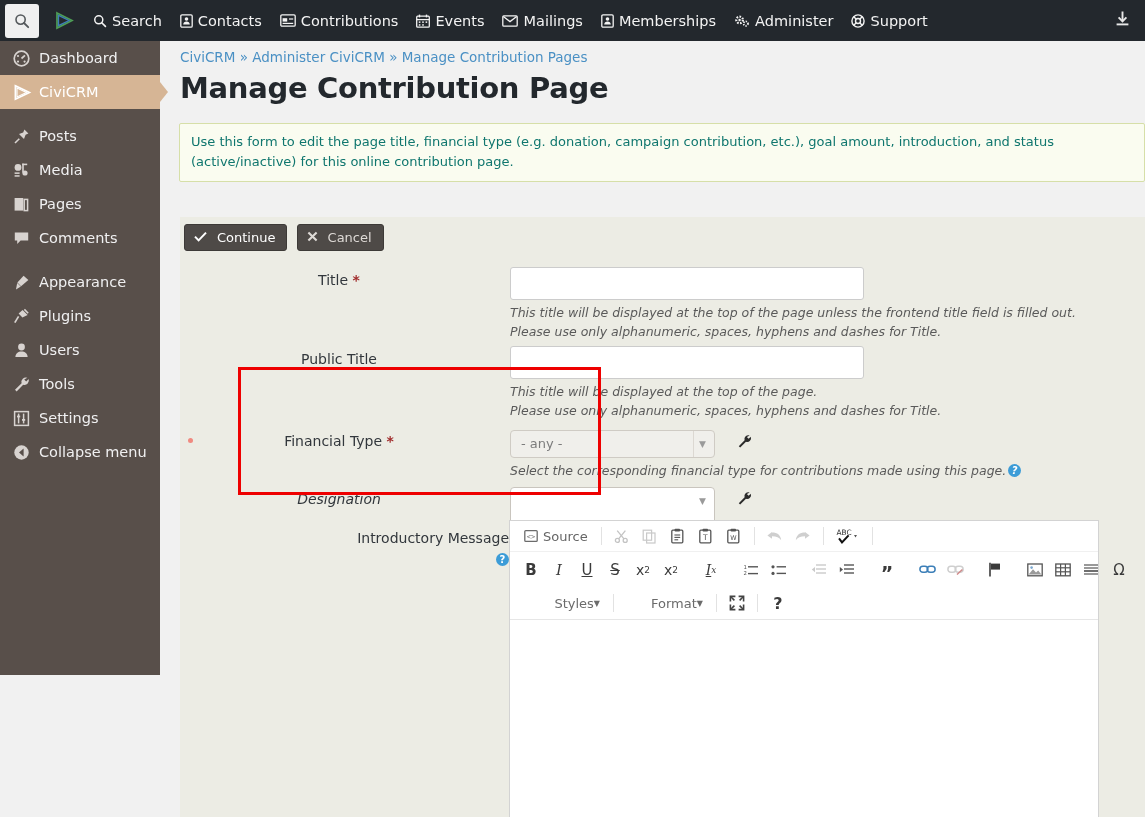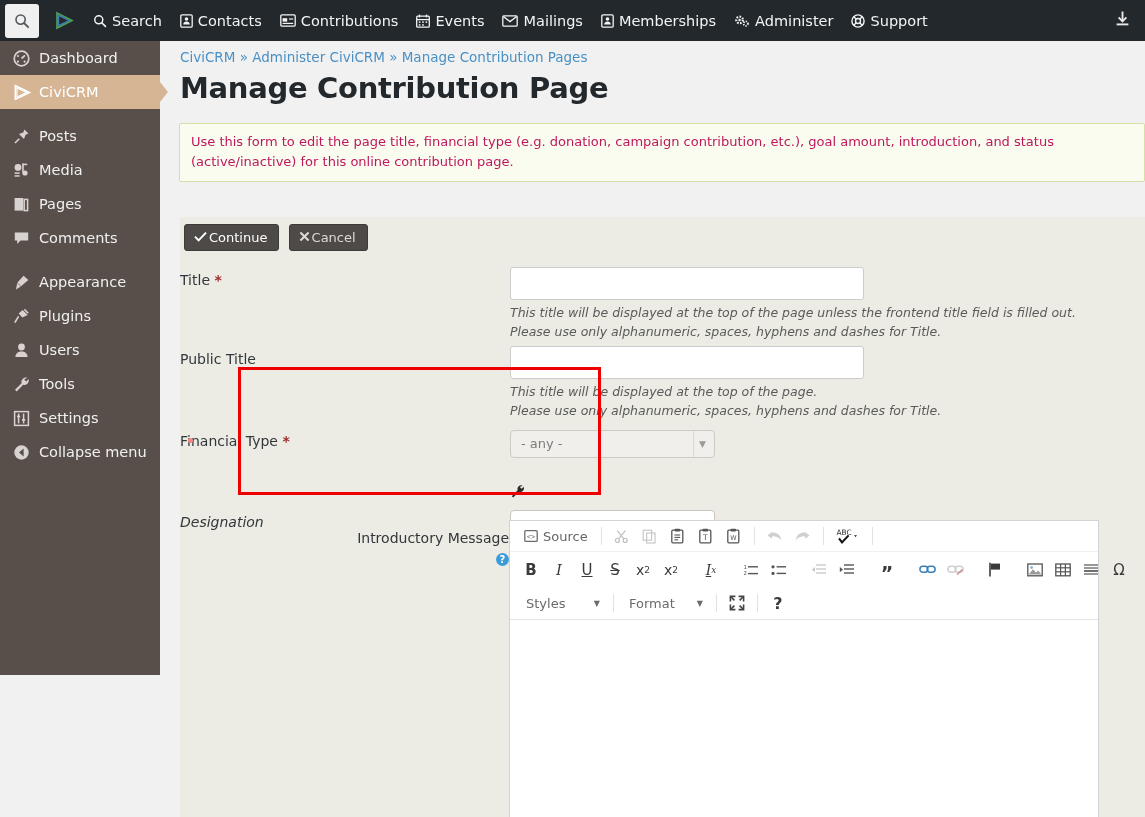--- a/index.html
+++ b/index.html
@@ -94,53 +94,53 @@
     margin: 6px 0 0 20px;
     font-size: 29px; font-weight: bold;
     color: #23282d; letter-spacing: -0.3px;
   }
 
   #helpbox {
     margin: 18px 0 0 19px;
     width: 966px;
     border: 1px solid #d6dfa8;
     background: #fafcf0;
-    color: #be185d;
+    color: #0f766e;
     font-size: 13px;
     line-height: 1.55;
     padding: 8px 11px 9px 11px;
     border-radius: 2px;
   }
 
   #formarea {
     position: absolute;
     top: 176px; left: 20px;
     width: 965px; height: 641px;
     background: #ecece4;
   }
 
   .btnrow { padding: 7px 0 0 4px; }
   .cbtn {
-    display: inline-flex; align-items: center; gap: 2px;
+    display: inline-flex; align-items: center; gap: 10px;
     background: #4e4a47;
     color: #fff;
     border: 1px solid #3d3a37;
     border-radius: 3px;
     font-size: 13px;
     padding: 5px 11px 5px 9px;
     margin-right: 4px;
     cursor: pointer;
   }
   .cbtn.cancel { color: #dedad6; }
 
   
   .frow { display: flex; margin-top: 10px; }
   .flabel {
     width: 330px; flex: 0 0 330px;
-    text-align: left;
+    text-align: center;
     padding-right: 12px;
     font-size: 14px;
     color: #32373c;
     padding-top: 5px;
   }
   .flabel .req { color: #a02b2b; font-weight: bold; }
   .ffield { flex: 1; }
   .txtinput {
     width: 354px; height: 33px;
     background: #fff;
@@ -148,21 +148,21 @@
     border-radius: 3px;
   }
   .fhint {
     font-style: italic;
     font-size: 12.5px;
     color: #5a5a5a;
     margin-top: 4px;
     line-height: 1.45;
   }
 
-  .selwrap { display: flex; align-items: flex-start; gap: 22px; flex-direction: column; }
+  .selwrap { display: flex; align-items: flex-start; gap: 22px; }
   .selbox {
     width: 205px; height: 28px;
     background: #f0efeb;
     border: 1px solid #cfcbc4;
     border-radius: 4px;
     position: relative;
     font-size: 13px;
     color: #7c7c7c;
     padding: 5px 0 0 10px;
   }
@@ -216,21 +216,21 @@
   .ck-botrow { height: 32px; }
   .tbi {
     display: flex; align-items: center; justify-content: center;
     min-width: 26px; height: 24px;
     color: #5b5b5b; font-size: 13px;
   }
   .tbi.dim { color: #c3c3c3; }
   .tbi.src { gap: 5px; min-width: auto; padding: 0 6px; color: #666; }
   .tbsep { width: 1px; height: 18px; background: #e2e2e2; margin: 0 5px; }
   .tbcombo {
-    display: flex; align-items: center; justify-content: space-between;
+    display: flex; align-items: center; justify-content: flex-end;
     width: 88px; height: 24px;
     font-size: 13px; color: #6b6b6b;
     padding: 0 6px 0 8px;
   }
   .tbcombo .cv { color: #6b6b6b; font-size: 8px; }
   .ck-body {
     height: 215px; background: #fff;
     border-top: 1px solid #e6e6e6;
   }
 
@@ -584,20 +584,23 @@
             <span>- any -</span>
             <span class="divider"></span>
             <span class="caret">▼</span>
           </div>
           <span class="wrench">
             <svg width="15" height="15" viewBox="0 0 17 17">
                 <path d="M14.4 1.8a4.4 4.4 0 0 0-5.8 5.4 L2 13.8 l1.6 1.6 6.6-6.6a4.4 4.4 0 0 0 5.4-5.8l-2.4 2.4-2-2z" fill="#2b2b2b"></path>
               </svg>
           </span>
         </div>
+        <div class="fhint">
+          <span>Select the corresponding financial type for contributions made using this page.</span><span class="helpq">?</span>
+        </div>
       </div>
     </div>
 
     <div class="frow" style="margin-top:7px;font-style:italic;">
       <div class="flabel" style="padding-top:4px;">Designation</div>
       <div class="ffield">
         <div class="selwrap">
           <div class="selbox tall">
             <span></span>
             <span class="caret">▼</span>

